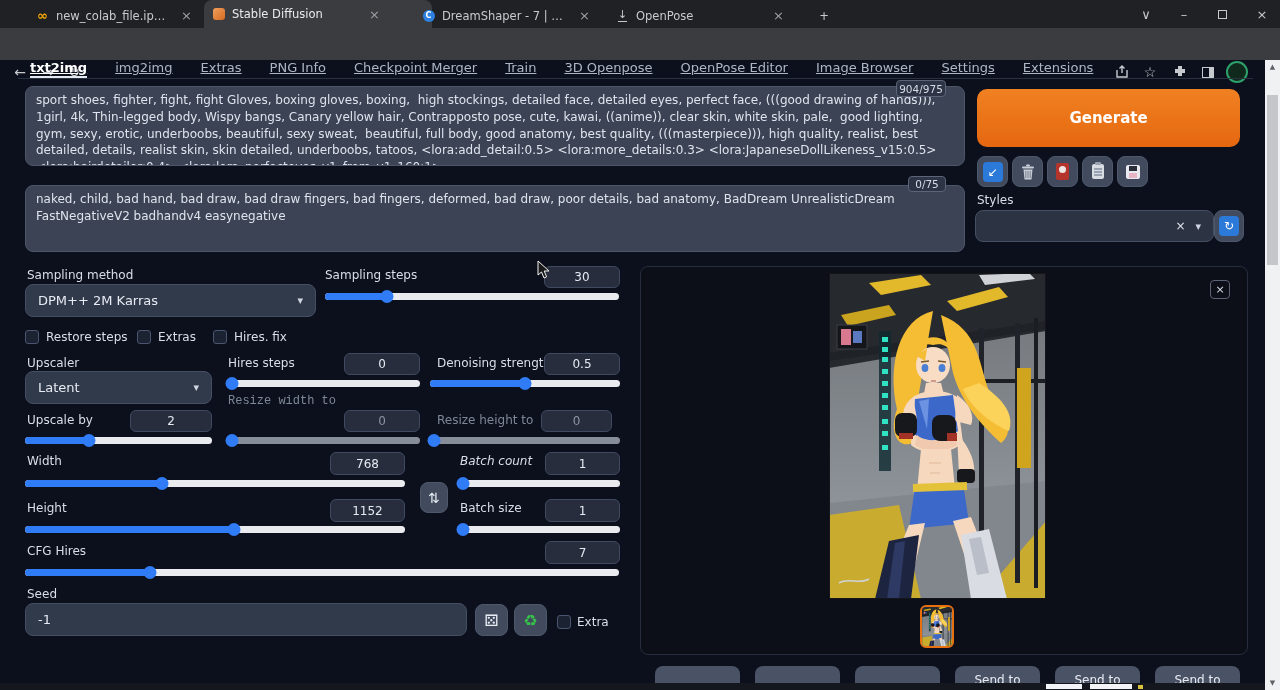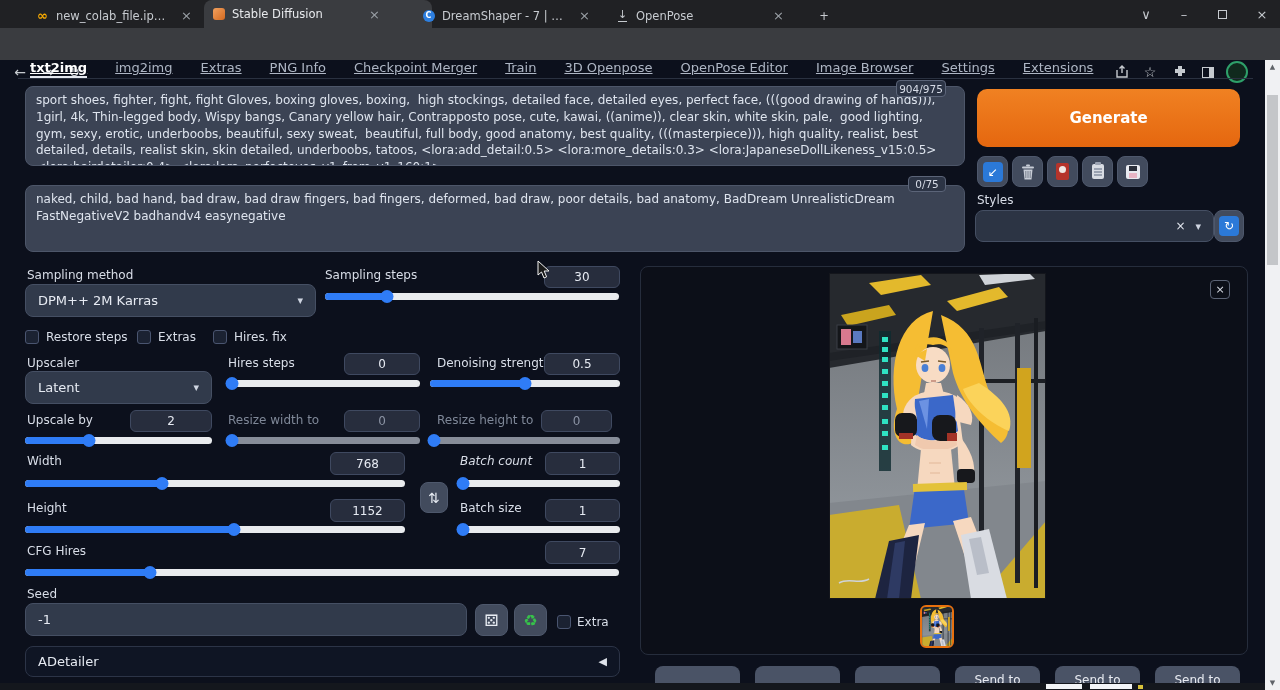--- a/index.html
+++ b/index.html
@@ -251,21 +251,21 @@
 
   <div class="lbl" style="left:27px;top:413px;">Upscale by</div>
   <div class="numwrap" style="left:130px;top:410px;width:82px;height:22px;">
     <input class="num" value="2" style=""></div>
   <div class="slider" style="left:25px;top:434px;width:187px;">
     <div class="track">
         <div class="fill" style="width: 34%;"></div>
       </div>
     <div class="handle" style="left: 34%;"></div>
   </div>
-  <div class="lbl dis" style="left:228px;top:413px;">Resize width to</div>
+  <div class="lbl dis" style="left:228px;top:394px;font-family:Liberation Mono, monospace;">Resize width to</div>
   <div class="numwrap" style="left:344px;top:410px;width:76px;height:22px;">
     <input class="num dis" value="0" style=""></div>
   <div class="slider disabled" style="left:228px;top:434px;width:192px;">
     <div class="track">
         <div class="fill" style="width: 2%;"></div>
       </div>
     <div class="handle" style="left: 2%;"></div>
   </div>
   <div class="lbl dis" style="left:437px;top:413px;">Resize height to</div>
   <div class="numwrap" style="left:541px;top:410px;width:71px;height:22px;">
@@ -333,24 +333,20 @@
   </div>
   <div class="toolbtn" style="left:475px;top:604px;width:33px;height:32px;font-size:16px;">
     <span>⚄</span>
     </div>
   <div class="toolbtn" style="left:514px;top:604px;width:33px;height:32px;font-size:16px;color:#37c24a;">
     <span>♻</span>
     </div>
   <span class="cb" style="left:557px;top:615px;"></span>
   <div class="lbl" style="left:577px;top:615px;">Extra</div>
 
-  <div class="accordion">
-    <span>ADetailer</span>
-    <span class="arrow">◀</span>
-  </div>
   <div class="abs" style="left:35px;top:684px;width:223px;height:6px;background:#7a7f88;border-radius:4px 4px 0 0;"></div>
 
   <div class="genbtn">
     <span>Generate</span>
   </div>
   <div class="toolbtn" style="left:977px;top:156px;width:31px;height:31px;">
     <span class="bluebox">↙</span>
     </div>
   <div class="toolbtn" style="left:1012px;top:156px;width:31px;height:31px;">
     <svg class="trash-i" width="14" height="16" viewBox="0 0 14 16">

